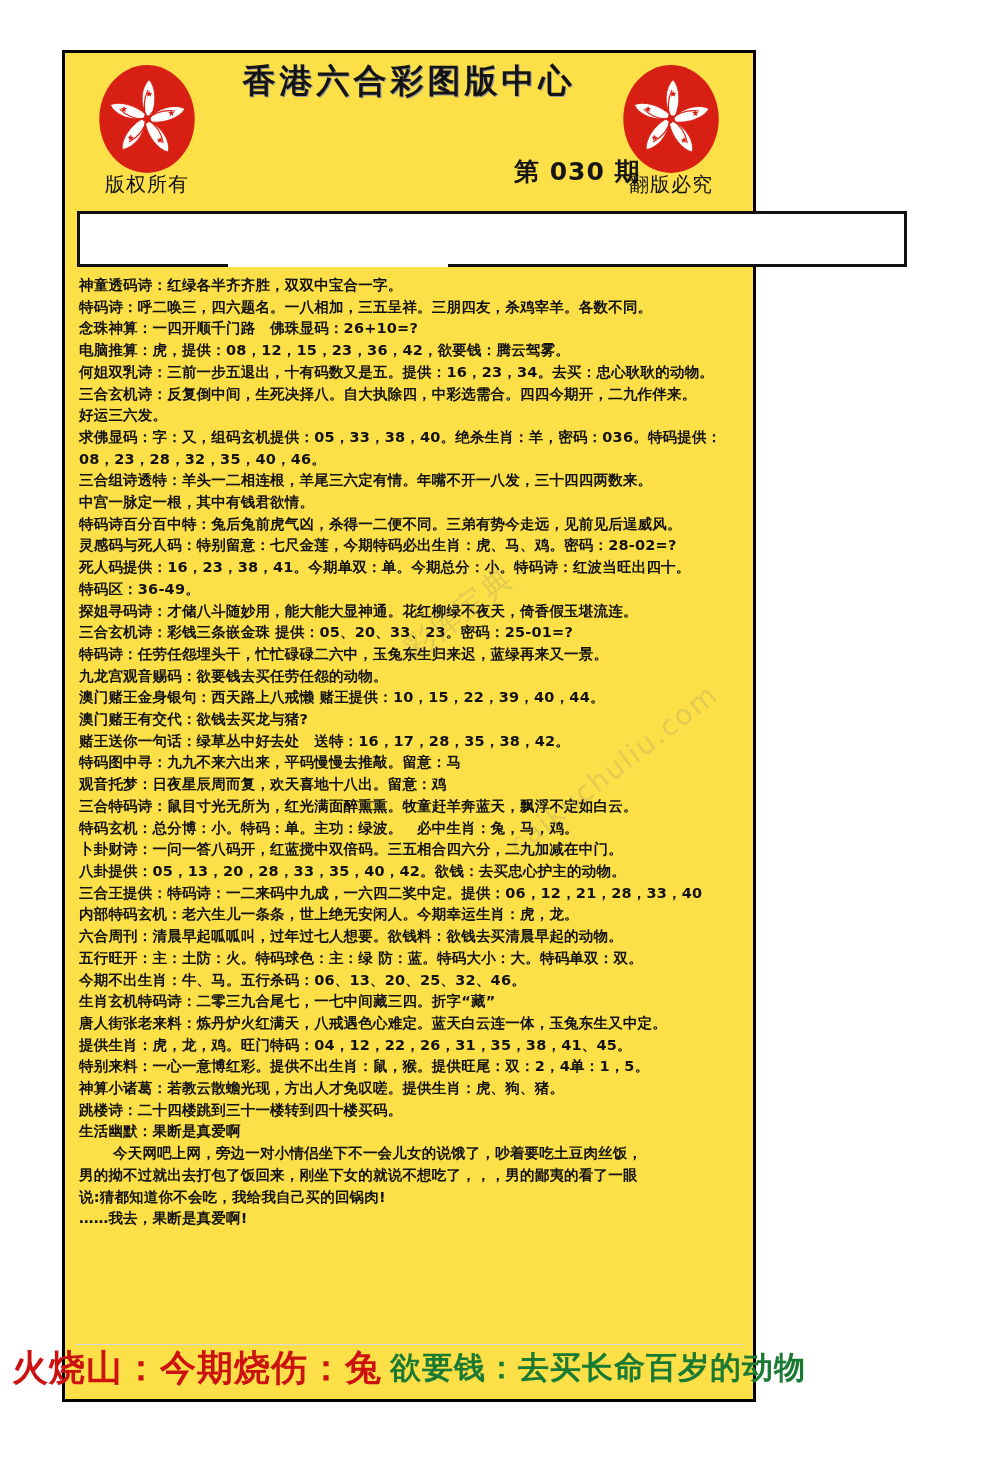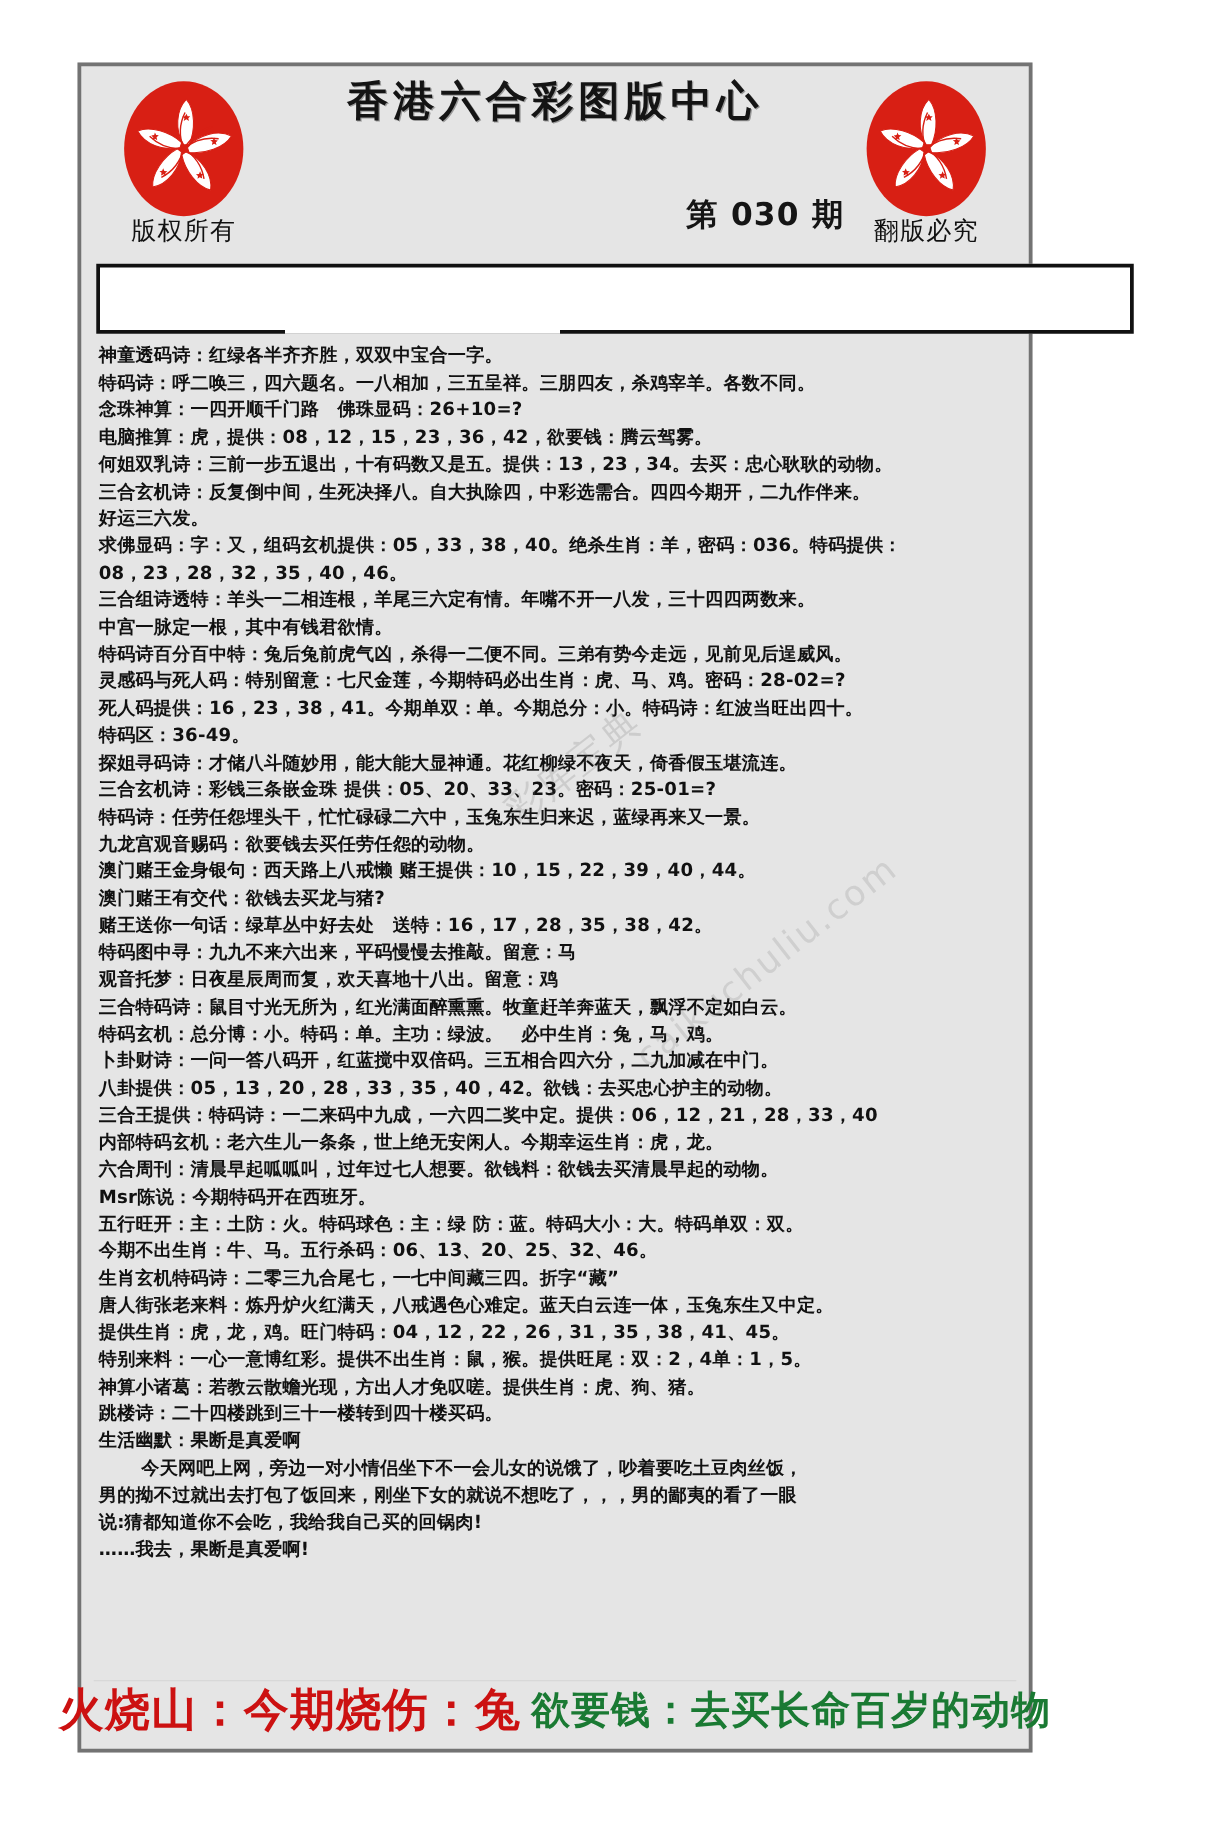--- a/index.html
+++ b/index.html
@@ -12,24 +12,24 @@
     height: 1457px;
     font-family: "DejaVu Sans", "Liberation Sans", sans-serif;
     position: relative;
     overflow: hidden;
   }
 
   .page {
     position: absolute;
     left: 62px;
     top: 50px;
-    width: 764px;
+    width: 694px;
     height: 1352px;
-    border: 3px solid #737373;
-    background: #e5e5e5;
+    border: 3px solid #000000;
+    background: #fde047;
     box-sizing: border-box;
   }
 
   
   .masthead {
     position: relative;
     height: 146px;
     width: 100%;
   }
   .logo {
@@ -330,21 +330,21 @@
     <div class="copyright-right">翻版必究</div>
   </div>
 
   <div class="notice-box"></div>
 
   <div class="content">
     <div class="line">神童透码诗：红绿各半齐齐胜，双双中宝合一字。</div>
     <div class="line">特码诗：呼二唤三，四六题名。一八相加，三五呈祥。三朋四友，杀鸡宰羊。各数不同。</div>
     <div class="line">念珠神算：一四开顺千门路　佛珠显码：26+10=?</div>
     <div class="line">电脑推算：虎，提供：08，12，15，23，36，42，欲要钱：腾云驾雾。</div>
-    <div class="line">何姐双乳诗：三前一步五退出，十有码数又是五。提供：13，23，34。去买：忠心耿耿的动物。</div>
+    <div class="line">何姐双乳诗：三前一步五退出，十有码数又是五。提供：16，23，34。去买：忠心耿耿的动物。</div>
     <div class="line">三合玄机诗：反复倒中间，生死决择八。自大执除四，中彩选需合。四四今期开，二九作伴来。</div>
     <div class="line">好运三六发。</div>
     <div class="line">求佛显码：字：又，组码玄机提供：05，33，38，40。绝杀生肖：羊，密码：036。特码提供：</div>
     <div class="line">08，23，28，32，35，40，46。</div>
     <div class="line">三合组诗透特：羊头一二相连根，羊尾三六定有情。年嘴不开一八发，三十四四两数来。</div>
     <div class="line">中宫一脉定一根，其中有钱君欲情。</div>
     <div class="line">特码诗百分百中特：兔后兔前虎气凶，杀得一二便不同。三弟有势今走远，见前见后逞威风。</div>
     <div class="line">灵感码与死人码：特别留意：七尺金莲，今期特码必出生肖：虎、马、鸡。密码：28-02=?</div>
     <div class="line">死人码提供：16，23，38，41。今期单双：单。今期总分：小。特码诗：红波当旺出四十。</div>
     <div class="line">特码区：36-49。</div>
@@ -357,21 +357,20 @@
     <div class="line">赌王送你一句话：绿草丛中好去处　送特：16，17，28，35，38，42。</div>
     <div class="line">特码图中寻：九九不来六出来，平码慢慢去推敲。留意：马</div>
     <div class="line">观音托梦：日夜星辰周而复，欢天喜地十八出。留意：鸡</div>
     <div class="line">三合特码诗：鼠目寸光无所为，红光满面醉熏熏。牧童赶羊奔蓝天，飘浮不定如白云。</div>
     <div class="line">特码玄机：总分博：小。特码：单。主功：绿波。　必中生肖：兔，马，鸡。</div>
     <div class="line">卜卦财诗：一问一答八码开，红蓝搅中双倍码。三五相合四六分，二九加减在中门。</div>
     <div class="line">八卦提供：05，13，20，28，33，35，40，42。欲钱：去买忠心护主的动物。</div>
     <div class="line">三合王提供：特码诗：一二来码中九成，一六四二奖中定。提供：06，12，21，28，33，40</div>
     <div class="line">内部特码玄机：老六生儿一条条，世上绝无安闲人。今期幸运生肖：虎，龙。</div>
     <div class="line">六合周刊：清晨早起呱呱叫，过年过七人想要。欲钱料：欲钱去买清晨早起的动物。</div>
-    <div class="line mono-lead">Msr陈说：今期特码开在西班牙。</div>
     <div class="line">五行旺开：主：土防：火。特码球色：主：绿 防：蓝。特码大小：大。特码单双：双。</div>
     <div class="line">今期不出生肖：牛、马。五行杀码：06、13、20、25、32、46。</div>
     <div class="line">生肖玄机特码诗：二零三九合尾七，一七中间藏三四。折字“藏”</div>
     <div class="line">唐人街张老来料：炼丹炉火红满天，八戒遇色心难定。蓝天白云连一体，玉兔东生又中定。</div>
     <div class="line">提供生肖：虎，龙，鸡。旺门特码：04，12，22，26，31，35，38，41、45。</div>
     <div class="line">特别来料：一心一意博红彩。提供不出生肖：鼠，猴。提供旺尾：双：2，4单：1，5。</div>
     <div class="line">神算小诸葛：若教云散蟾光现，方出人才免叹嗟。提供生肖：虎、狗、猪。</div>
     <div class="line">跳楼诗：二十四楼跳到三十一楼转到四十楼买码。</div>
     <div class="line">生活幽默：果断是真爱啊</div>
 

